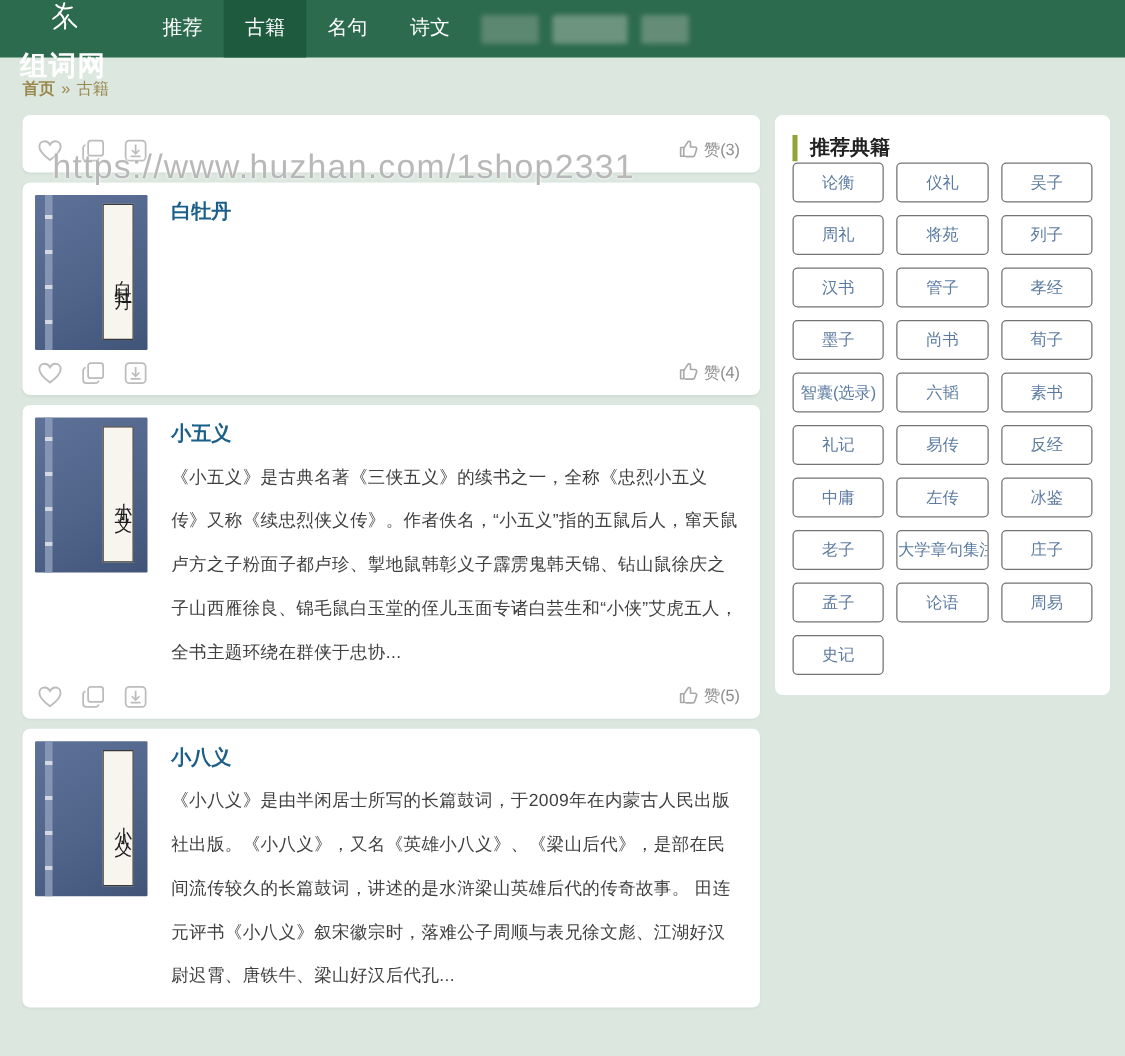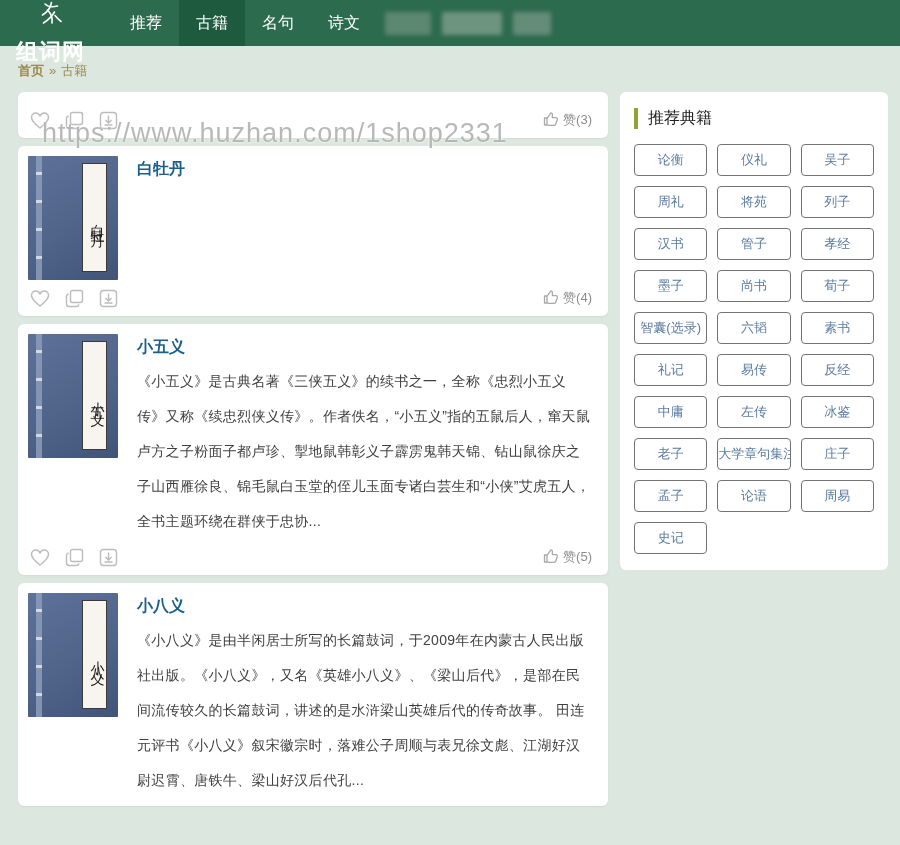--- a/index.html
+++ b/index.html
@@ -77,22 +77,22 @@
     margin:3px 0 6px; text-decoration:none; display:inline-block; cursor:pointer;
   }
   .book-desc { font-size:14px; color:#3f3f3f; line-height:2.5; letter-spacing:.3px; }
   .card-actions { display:flex; align-items:center; justify-content:space-between; margin-top:9px; padding-left:2px; }
   .action-icons { display:flex; align-items:center; gap:15px; }
   .action-icons svg { display:block; cursor:pointer; }
   .like { display:flex; align-items:flex-start; gap:4px; color:#8d8d8d; font-size:13px; cursor:pointer; }
   
   .sidebar { width:268px; background:#fff; border-radius:6px; padding:13px 14px 16px; }
   .sidebar-title {
-    font-size:16px; font-weight:normal; color:#222;
-    border-left:4px solid #8fa432; padding-left:10px; margin:3px 0 15px;
+    font-size:16px; font-weight:bold; color:#222;
+    border-left:4px solid #8fa432; padding-left:10px; margin:3px 0 1px;
   }
   .tag-grid { display:grid; grid-template-columns:repeat(3,1fr); gap:10px; }
   .tag {
     border:1px solid #737373; border-radius:4px; background:#fff;
     color:#5b7ba0; font-size:13px; text-align:center; padding:6px 0;
     text-decoration:none; cursor:pointer; white-space:nowrap; overflow:hidden;
   }
   
   .watermark {
     position:absolute; top:118px; left:42px; z-index:40;

